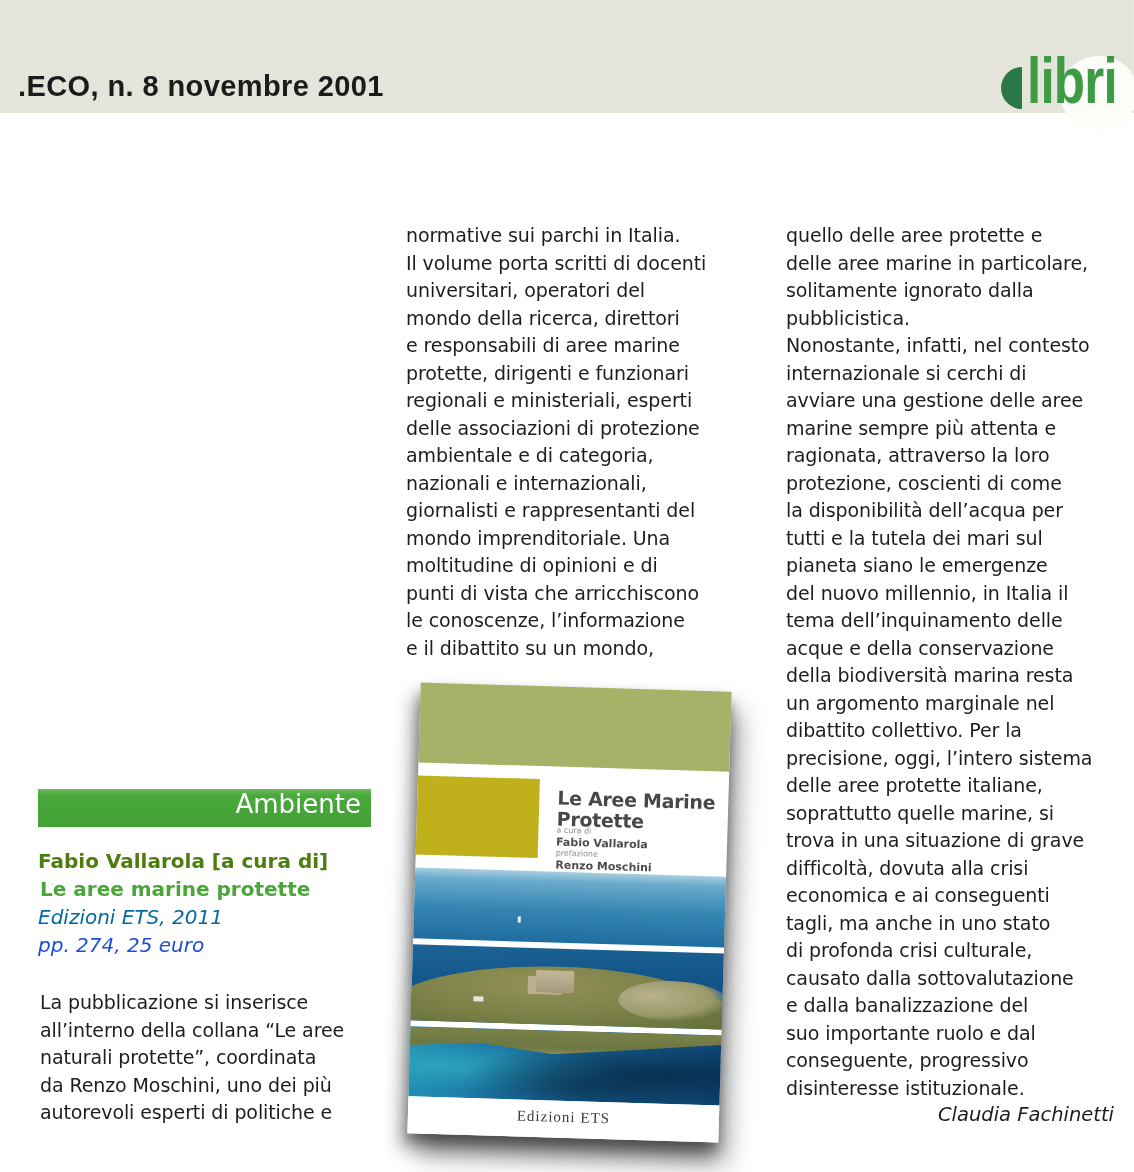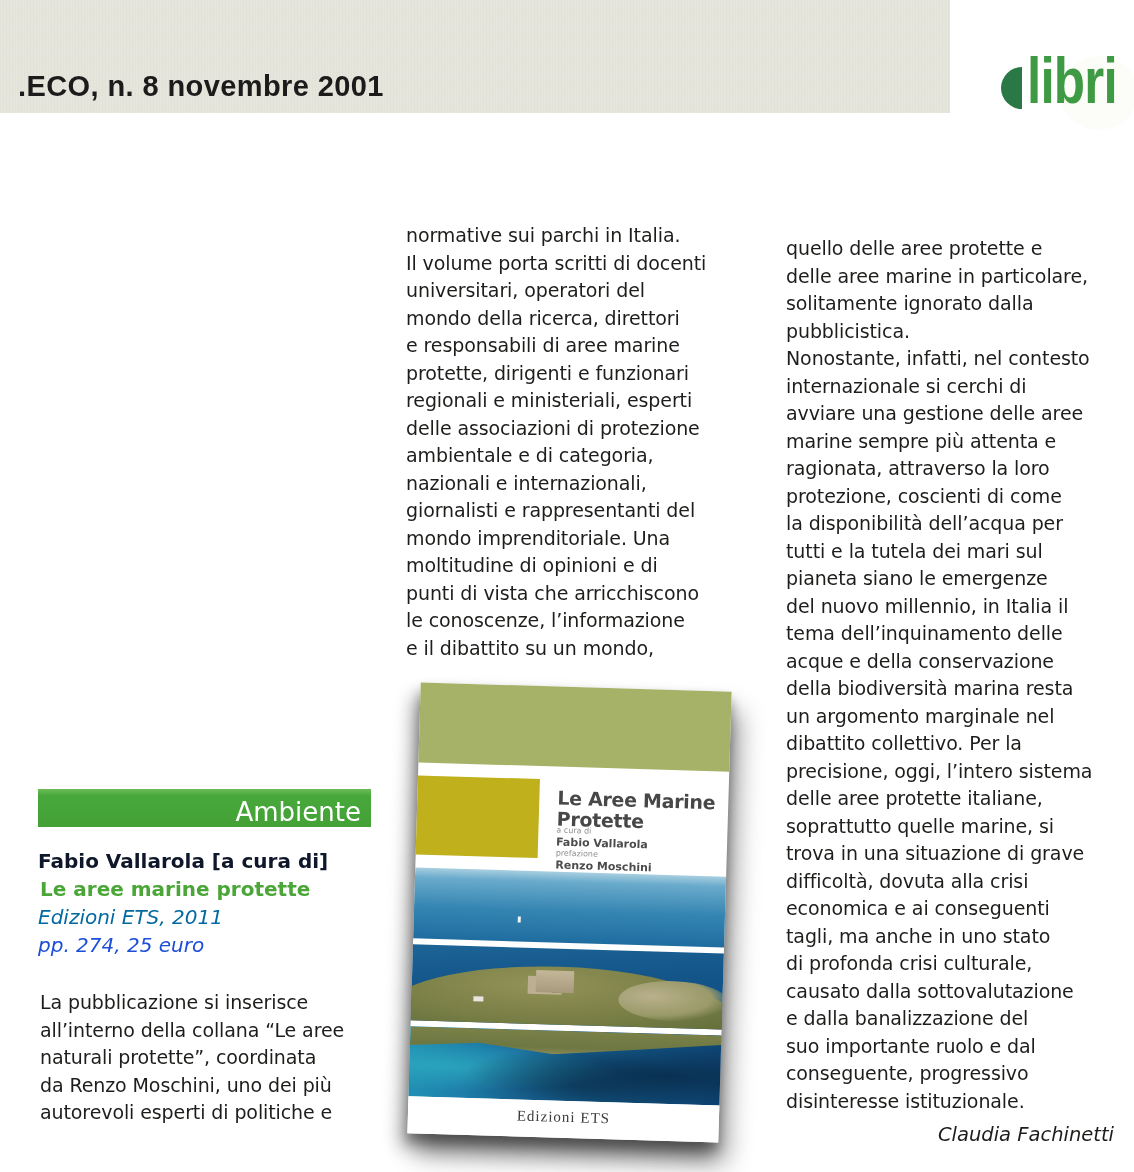--- a/index.html
+++ b/index.html
@@ -3,21 +3,21 @@
 <meta charset="utf-8">
 <style>
   html,body { margin:0; padding:0; background:#ffffff; }
   .page {
     position:relative; width:1134px; height:1172px; overflow:hidden;
     background:#ffffff; font-family:"DejaVu Sans", sans-serif; color:#1d1d1b;
   }
 
   
   .header-band {
-    position:absolute; left:0; top:0; width:950px; height:113px;
+    position:absolute; left:0; top:0; width:1134px; height:113px;
     background:#e6e5dc;
     background-image:
       repeating-linear-gradient(0deg, rgba(255,255,255,.05) 0 1px, transparent 1px 3px),
       repeating-linear-gradient(90deg, rgba(0,0,0,.02) 0 1px, transparent 1px 3px);
   }
   .issue-title {
     position:absolute; left:18px; top:70px;
     font-family:"Liberation Sans", sans-serif; font-weight:bold;
     font-size:29px; letter-spacing:.4px; color:#1b1b1b;
   }
@@ -35,36 +35,35 @@
     font-size:64px; line-height:64px; color:#3f9b43;
     letter-spacing:-1px; transform:scaleX(.8); transform-origin:0 0;
   }
 
   
   .body-text {
     font-size:19px; line-height:27.5px; letter-spacing:-.1px;
     white-space:pre; color:#1d1d1b;
   }
   .col-middle { position:absolute; left:406px; top:222px; width:340px; }
-  .col-right  { position:absolute; left:786px; top:235px; width:340px; }
+  .col-right  { position:absolute; left:786px; top:222px; width:340px; }
   .signature {
     position:absolute; left:786px; top:1101px; width:328px;
     text-align:right; font-style:italic; font-size:19.5px; line-height:27.5px;
     color:#1d1d1b;
-    margin-top:20px;
   }
 
   
   .category-bar {
     position:absolute; left:38px; top:789px; width:333px; height:38px;
     background:linear-gradient(180deg,#6cbb59 0,#48a83a 18%,#43a136 100%);
-    display:flex; align-items:flex-end; justify-content:flex-end;
+    display:flex; align-items:flex-start; justify-content:flex-end;
   }
   .category-label { color:#ffffff; font-size:26px; padding-right:10px; }
-  .book-author    { position:absolute; left:38px; top:849px; font-size:20px; font-weight:bold; color:#0f172a; }
+  .book-author    { position:absolute; left:38px; top:849px; font-size:20px; font-weight:bold; color:#4d7c0f; }
   .book-title     { position:absolute; left:40px; top:877px; font-size:20px; font-weight:bold; color:#4aa637; }
   .book-publisher { position:absolute; left:38px; top:905px; font-size:20px; font-style:italic; color:#0369a1; }
   .book-pages     { position:absolute; left:38px; top:933px; font-size:20px; font-style:italic; color:#1d4ed8; }
   .intro-paragraph { position:absolute; left:40px; top:989px; width:350px; }
 
   
   .cover {
     position:absolute; left:414px; top:687px; width:311px; height:451px;
     background:#ffffff; transform:rotate(1.7deg); transform-origin:50% 50%;
     box-shadow: -8px 14px 18px rgba(0,0,0,.28),

